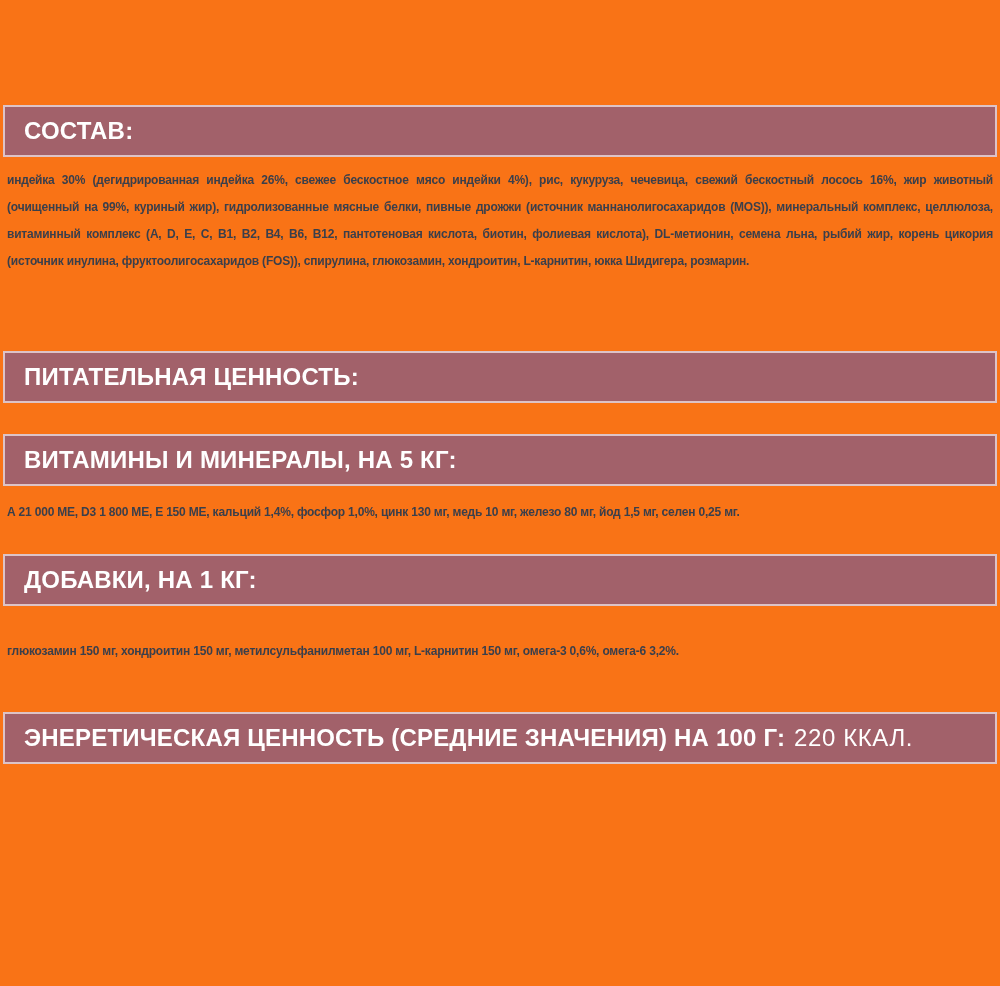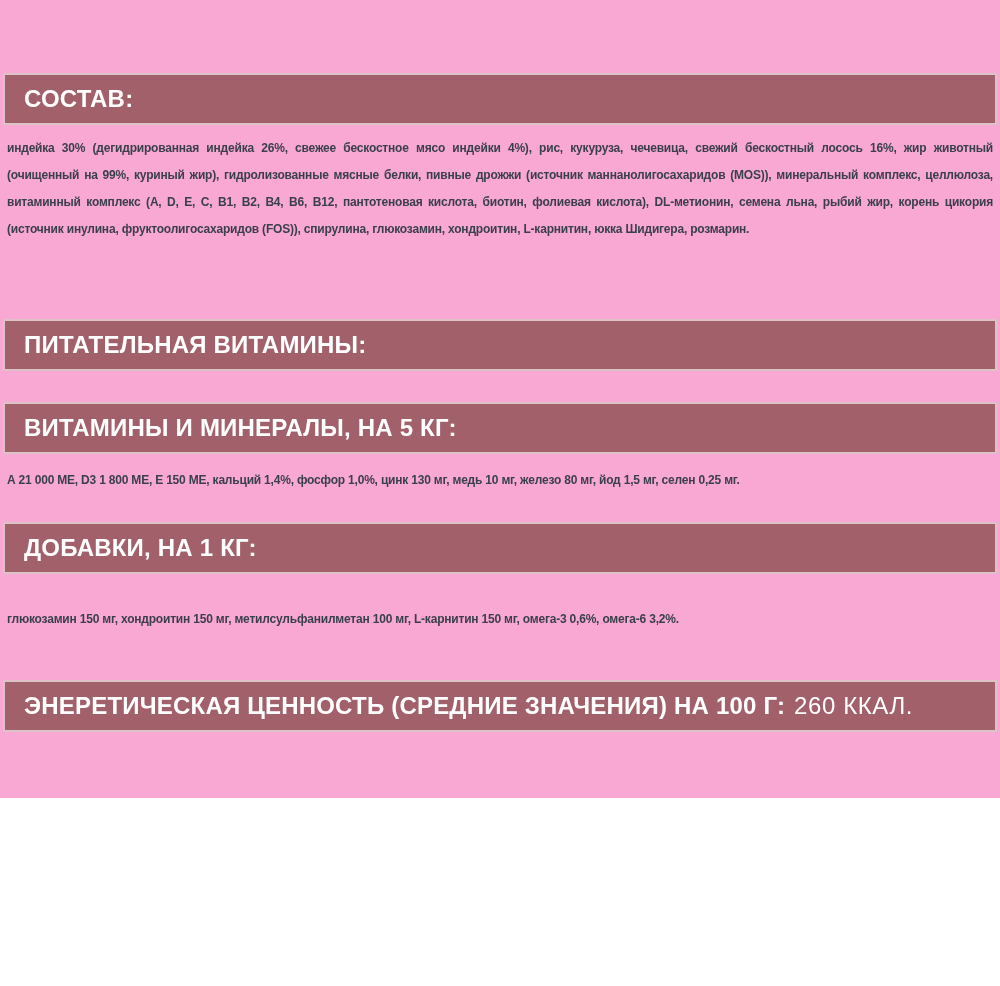--- a/index.html
+++ b/index.html
@@ -3,23 +3,23 @@
 <meta charset="utf-8">
 <style>
   * { margin: 0; padding: 0; box-sizing: border-box; }
   html, body {
     width: 1000px;
     background: #ffffff;
     font-family: "Liberation Sans", sans-serif;
   }
   .sheet {
     width: 1000px;
-    height: 798px;
-    background: #f9a8d4;
-    padding-top: 73px;
+    height: 986px;
+    background: #f97316;
+    padding-top: 105px;
     overflow: hidden;
   }
   .section-bar {
     margin-left: 3px;
     margin-right: 3px;
     min-height: 52px;
     background: #a2616a;
     border: 2px solid #ddc3c7;
     display: flex;
     align-items: center;
@@ -66,38 +66,38 @@
 
   <section>
     <div class="section-bar">
       <span class="bar-title">СОСТАВ:</span>
     </div>
     <p class="body-text">индейка 30% (дегидрированная индейка 26%, свежее бескостное мясо индейки 4%), рис, кукуруза, чечевица, свежий бескостный лосось 16%, жир животный (очищенный на 99%, куриный жир), гидролизованные мясные белки, пивные дрожжи (источник маннанолигосахаридов (MOS)), минеральный комплекс, целлюлоза, витаминный комплекс (A, D, E, C, B1, B2, B4, B6, B12, пантотеновая кислота, биотин, фолиевая кислота), DL-метионин, семена льна, рыбий жир, корень цикория (источник инулина, фруктоолигосахаридов (FOS)), спирулина, глюкозамин, хондроитин, L-карнитин, юкка Шидигера, розмарин.</p>
   </section>
 
   <section>
     <div class="section-bar gap-after-composition">
-      <span class="bar-title">ПИТАТЕЛЬНАЯ ВИТАМИНЫ:</span>
+      <span class="bar-title">ПИТАТЕЛЬНАЯ ЦЕННОСТЬ:</span>
     </div>
   </section>
 
   <section>
     <div class="section-bar gap-before-vitamins">
       <span class="bar-title">ВИТАМИНЫ И МИНЕРАЛЫ, НА 5 КГ:</span>
     </div>
     <p class="body-text m-top-13">А 21 000 МЕ, D3 1 800 МЕ, Е 150 МЕ, кальций 1,4%, фосфор 1,0%, цинк 130 мг, медь 10 мг, железо 80 мг, йод 1,5 мг, селен 0,25 мг.</p>
   </section>
 
   <section>
     <div class="section-bar gap-before-additives">
       <span class="bar-title">ДОБАВКИ, НА 1 КГ:</span>
     </div>
     <p class="body-text m-top-16">глюкозамин 150 мг, хондроитин 150 мг, метилсульфанилметан 100 мг, L-карнитин 150 мг, омега-3 0,6%, омега-6 3,2%.</p>
   </section>
 
   <section>
     <div class="section-bar gap-before-energy">
       <span class="bar-title">ЭНЕРЕТИЧЕСКАЯ ЦЕННОСТЬ (СРЕДНИЕ ЗНАЧЕНИЯ) НА 100 Г:</span>
-      <span class="bar-value">260 ККАЛ.</span>
+      <span class="bar-value">220 ККАЛ.</span>
     </div>
   </section>
 
 </div>
 
 </body></html>

